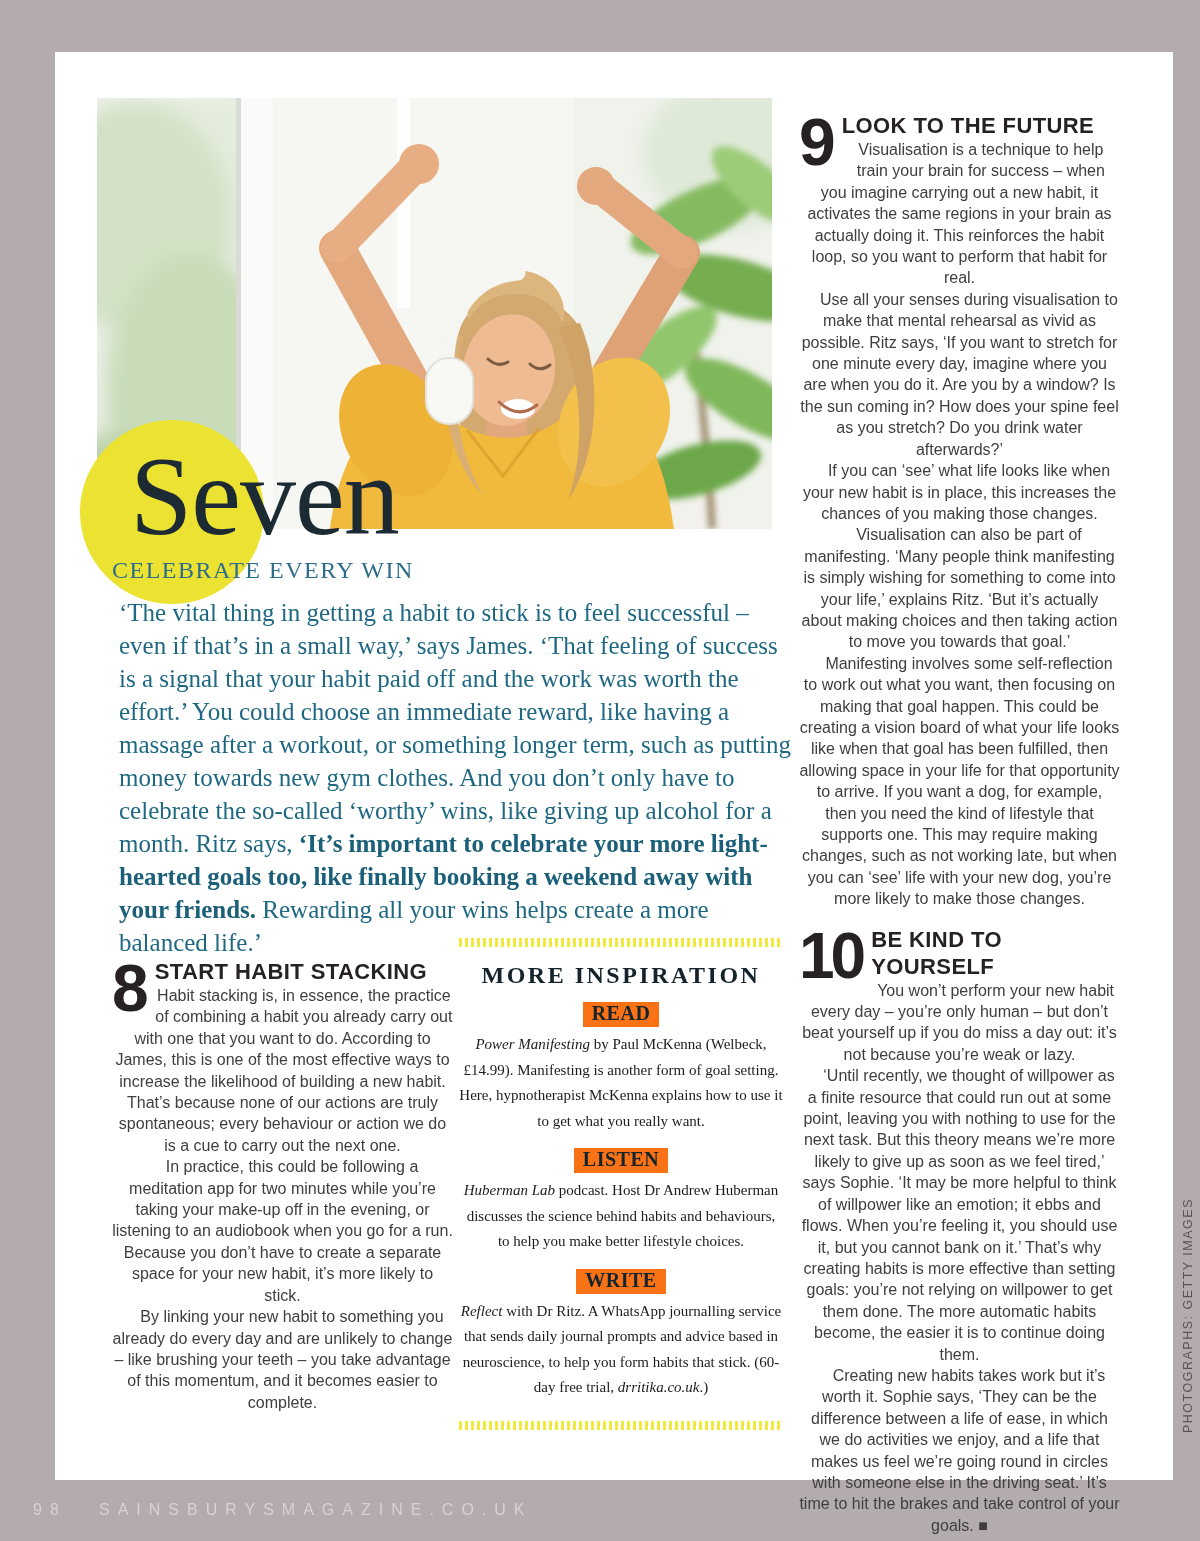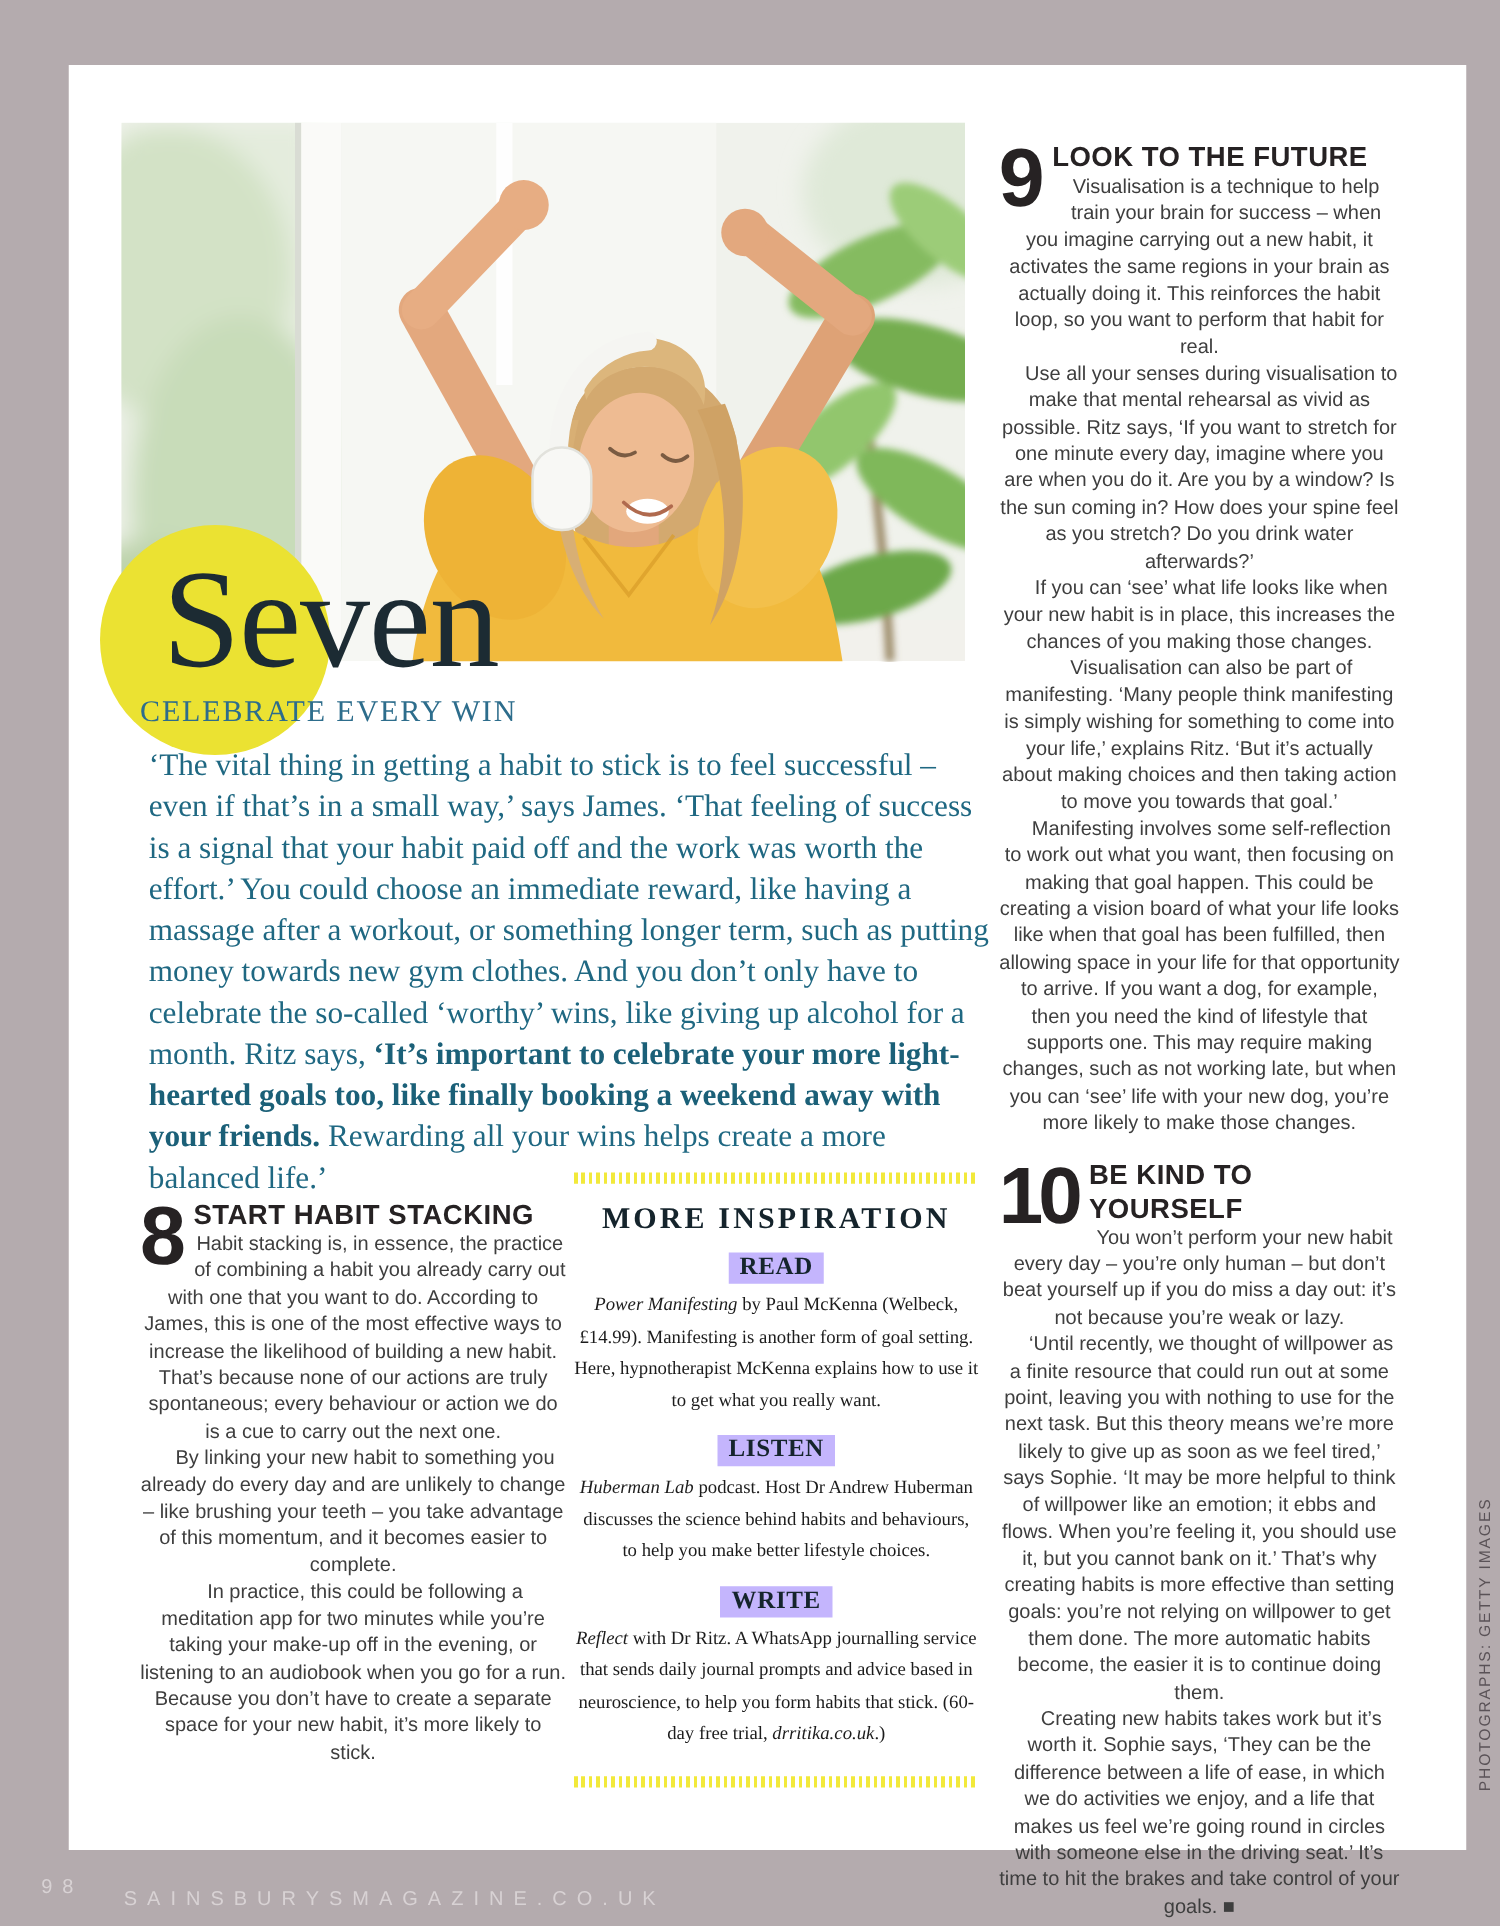--- a/index.html
+++ b/index.html
@@ -64,37 +64,37 @@
   .dashes{
     height:9px;width:100%;
     background:repeating-linear-gradient(to right,#f2e93a 0 3px,#ffffff 3px 6px);
   }
   .insp-title{
     margin:15px 0 0 0;font-weight:700;font-size:24px;letter-spacing:2.5px;
     color:#15242c;
   }
   .insp-label{
     display:inline-block;margin-top:13px;
-    background:#c4b5fd;color:#15242c;
+    background:#f97316;color:#15242c;
     font-weight:700;font-size:20px;letter-spacing:0.5px;
     padding:0 9px 2px 9px;
   }
   .insp-text{
     margin:5px 0 0 0;font-size:15px;line-height:25.5px;
   }
   .insp-text i{font-style:italic;}
   .insp .dashes.bottom{margin-top:20px;}
   .mt-listen{margin-top:14px;}
   
   .footer-num{
     position:absolute;left:33px;bottom:22px;
     font-size:16px;letter-spacing:8px;color:#d8d2d4;
   }
   .footer-site{
-    position:absolute;left:99px;bottom:12px;
+    position:absolute;left:99px;bottom:22px;
     font-size:16px;letter-spacing:8px;color:#d8d2d4;
   }
   .credit{
     position:absolute;right:5px;bottom:108px;
     writing-mode:vertical-rl;transform:rotate(180deg);
     font-size:12.5px;letter-spacing:1.5px;color:#5a5257;
   }
 </style>
 </head>
 <body>
@@ -163,22 +163,22 @@
   <div class="circle"></div>
   <h1 class="bigtitle">Seven</h1>
   <h2 class="subtitle">CELEBRATE EVERY WIN</h2>
 
   <p class="quote"><span>‘The vital thing in getting a habit to stick is to feel successful – even if that’s in a small way,’ says James. ‘That feeling of success is a signal that your habit paid off and the work was worth the effort.’ You could choose an immediate reward, like having a massage after a workout, or something longer term, such as putting money towards new gym clothes. And you don’t only have to celebrate the so-called ‘worthy’ wins, like giving up alcohol for a month. Ritz says, </span><b>‘It’s important to celebrate your more light-hearted goals too, like finally booking a weekend away with your friends.</b><span> Rewarding all your wins helps create a more balanced life.’</span></p>
 
   <section class="sec sec-8">
     <span class="num">8</span>
     <h3 class="shead">START HABIT STACKING</h3>
     <p class="bp">Habit stacking is, in essence, the practice of combining a habit you already carry out with one that you want to do. According to James, this is one of the most effective ways to increase the likelihood of building a new habit. That’s because none of our actions are truly spontaneous; every behaviour or action we do is a cue to carry out the next one.</p>
+    <p class="bp ind">In practice, this could be following a meditation app for two minutes while you’re taking your make-up off in the evening, or listening to an audiobook when you go for a run. Because you don’t have to create a separate space for your new habit, it’s more likely to stick.</p>
     <p class="bp ind">By linking your new habit to something you already do every day and are unlikely to change – like brushing your teeth – you take advantage of this momentum, and it becomes easier to complete.</p>
-    <p class="bp ind">In practice, this could be following a meditation app for two minutes while you’re taking your make-up off in the evening, or listening to an audiobook when you go for a run. Because you don’t have to create a separate space for your new habit, it’s more likely to stick.</p>
   </section>
 
   <aside class="insp">
     <div class="dashes"></div>
     <h3 class="insp-title">MORE INSPIRATION</h3>
 
     <div class="insp-label">READ</div>
     <p class="insp-text"><i>Power Manifesting</i><span> by Paul McKenna (Welbeck, £14.99). Manifesting is another form of goal setting. Here, hypnotherapist McKenna explains how to use it to get what you really want.</span></p>
 
     <div class="insp-label mt-listen">LISTEN</div>

